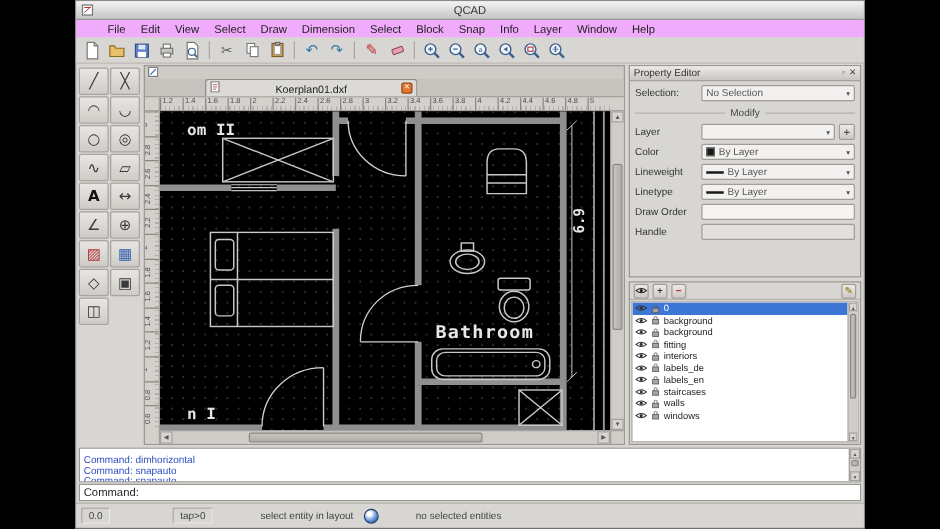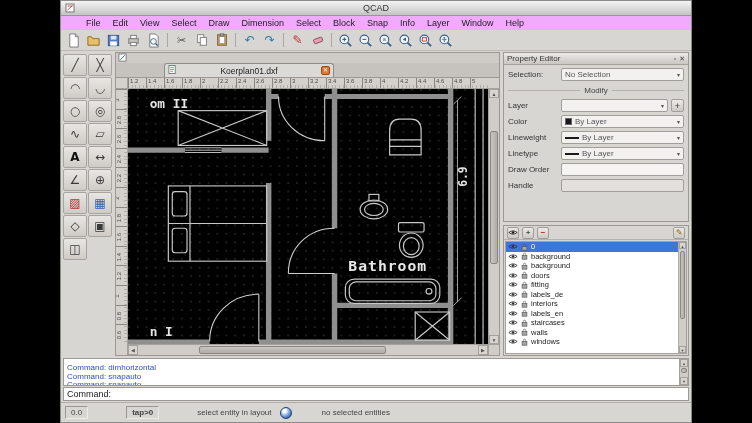--- a/index.html
+++ b/index.html
@@ -654,31 +654,20 @@
                     <path d="M1 4 Q6 0 11 4 Q6 8 1 4Z" fill="none" stroke="#333" stroke-width="1"></path>
                     <circle cx="6" cy="4" r="1.5" fill="#333"></circle>
                   </svg>
                   <svg width="7" height="8" viewBox="0 0 8 10">
                     <rect x="1" y="4.5" width="6" height="4.5" fill="#a8a5a0" stroke="#555" stroke-width="0.8"></rect>
                     <path d="M2.5 4.5 V3 A1.5 1.5 0 0 1 5.5 3 V4.5" fill="none" stroke="#555" stroke-width="0.8"></path>
                   </svg>
                   <span>background</span>
                 </div>
 
-                <div class="ll-row">
-                  <svg width="10" height="7" viewBox="0 0 12 8">
-                    <path d="M1 4 Q6 0 11 4 Q6 8 1 4Z" fill="none" stroke="#333" stroke-width="1"></path>
-                    <circle cx="6" cy="4" r="1.5" fill="#333"></circle>
-                  </svg>
-                  <svg width="7" height="8" viewBox="0 0 8 10">
-                    <rect x="1" y="4.5" width="6" height="4.5" fill="#a8a5a0" stroke="#555" stroke-width="0.8"></rect>
-                    <path d="M2.5 4.5 V3 A1.5 1.5 0 0 1 5.5 3 V4.5" fill="none" stroke="#555" stroke-width="0.8"></path>
-                  </svg>
-                  <span>doors</span>
-                </div>
 
                 <div class="ll-row">
                   <svg width="10" height="7" viewBox="0 0 12 8">
                     <path d="M1 4 Q6 0 11 4 Q6 8 1 4Z" fill="none" stroke="#333" stroke-width="1"></path>
                     <circle cx="6" cy="4" r="1.5" fill="#333"></circle>
                   </svg>
                   <svg width="7" height="8" viewBox="0 0 8 10">
                     <rect x="1" y="4.5" width="6" height="4.5" fill="#a8a5a0" stroke="#555" stroke-width="0.8"></rect>
                     <path d="M2.5 4.5 V3 A1.5 1.5 0 0 1 5.5 3 V4.5" fill="none" stroke="#555" stroke-width="0.8"></path>
                   </svg>
@@ -687,33 +676,33 @@
 
                 <div class="ll-row">
                   <svg width="10" height="7" viewBox="0 0 12 8">
                     <path d="M1 4 Q6 0 11 4 Q6 8 1 4Z" fill="none" stroke="#333" stroke-width="1"></path>
                     <circle cx="6" cy="4" r="1.5" fill="#333"></circle>
                   </svg>
                   <svg width="7" height="8" viewBox="0 0 8 10">
                     <rect x="1" y="4.5" width="6" height="4.5" fill="#a8a5a0" stroke="#555" stroke-width="0.8"></rect>
                     <path d="M2.5 4.5 V3 A1.5 1.5 0 0 1 5.5 3 V4.5" fill="none" stroke="#555" stroke-width="0.8"></path>
                   </svg>
+                  <span>interiors</span>
+                </div>
+
+                <div class="ll-row">
+                  <svg width="10" height="7" viewBox="0 0 12 8">
+                    <path d="M1 4 Q6 0 11 4 Q6 8 1 4Z" fill="none" stroke="#333" stroke-width="1"></path>
+                    <circle cx="6" cy="4" r="1.5" fill="#333"></circle>
+                  </svg>
+                  <svg width="7" height="8" viewBox="0 0 8 10">
+                    <rect x="1" y="4.5" width="6" height="4.5" fill="#a8a5a0" stroke="#555" stroke-width="0.8"></rect>
+                    <path d="M2.5 4.5 V3 A1.5 1.5 0 0 1 5.5 3 V4.5" fill="none" stroke="#555" stroke-width="0.8"></path>
+                  </svg>
                   <span>labels_de</span>
-                </div>
-
-                <div class="ll-row">
-                  <svg width="10" height="7" viewBox="0 0 12 8">
-                    <path d="M1 4 Q6 0 11 4 Q6 8 1 4Z" fill="none" stroke="#333" stroke-width="1"></path>
-                    <circle cx="6" cy="4" r="1.5" fill="#333"></circle>
-                  </svg>
-                  <svg width="7" height="8" viewBox="0 0 8 10">
-                    <rect x="1" y="4.5" width="6" height="4.5" fill="#a8a5a0" stroke="#555" stroke-width="0.8"></rect>
-                    <path d="M2.5 4.5 V3 A1.5 1.5 0 0 1 5.5 3 V4.5" fill="none" stroke="#555" stroke-width="0.8"></path>
-                  </svg>
-                  <span>interiors</span>
                 </div>
 
                 <div class="ll-row">
                   <svg width="10" height="7" viewBox="0 0 12 8">
                     <path d="M1 4 Q6 0 11 4 Q6 8 1 4Z" fill="none" stroke="#333" stroke-width="1"></path>
                     <circle cx="6" cy="4" r="1.5" fill="#333"></circle>
                   </svg>
                   <svg width="7" height="8" viewBox="0 0 8 10">
                     <rect x="1" y="4.5" width="6" height="4.5" fill="#a8a5a0" stroke="#555" stroke-width="0.8"></rect>
                     <path d="M2.5 4.5 V3 A1.5 1.5 0 0 1 5.5 3 V4.5" fill="none" stroke="#555" stroke-width="0.8"></path>
@@ -785,20 +774,20 @@
       </div>
     </div>
 
     <div class="prompt-row">
       <span class="prompt-label">Command:</span>
       <input class="prompt-input" style="">
     </div>
 
     <div class="statusbar">
       <span class="status-cell">0.0</span>
-      <span class="status-cell" style="margin-left:30px;font-weight:bold;">tap&gt;0</span>
+      <span class="status-cell" style="margin-left:42px;">tap&gt;0</span>
       <span style="margin-left:30px;">select entity in layout</span>
       <span class="snap-ball"></span>
       <span style="margin-left:22px;text-align:center;">no selected entities</span>
     </div>
 
   </div>
 </div>
 
 </body></html>

